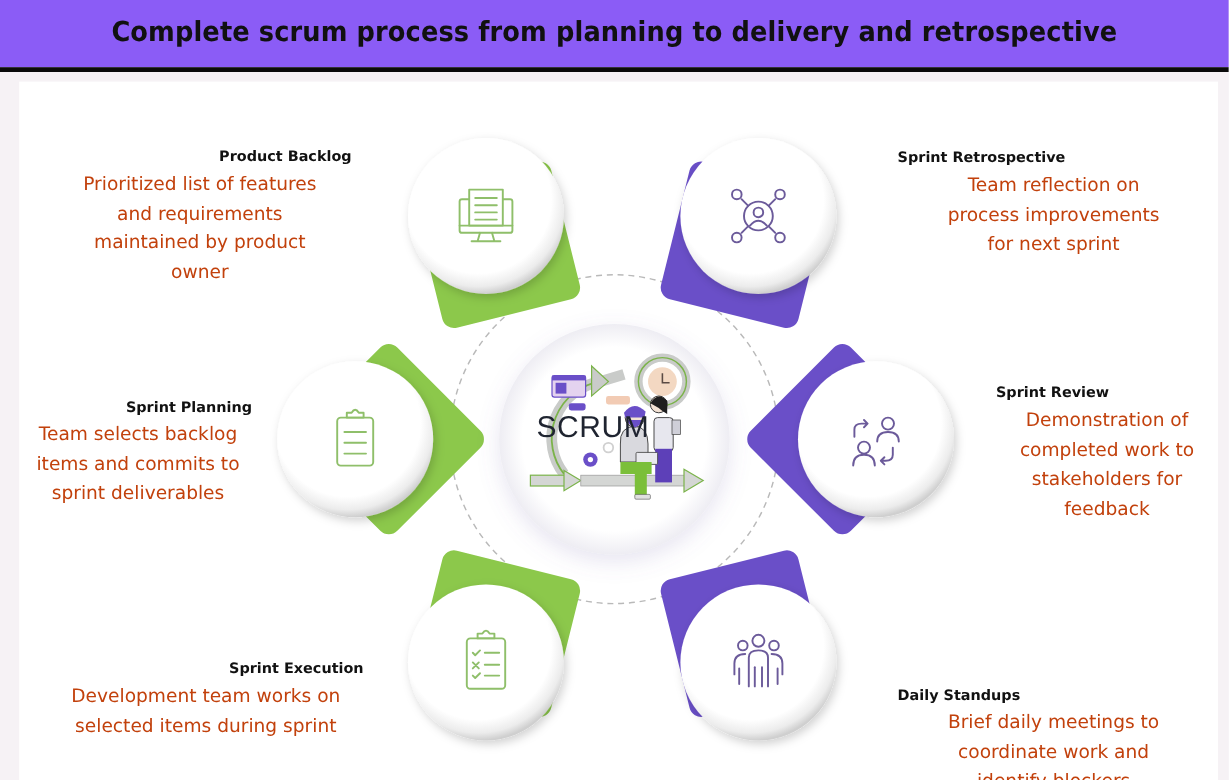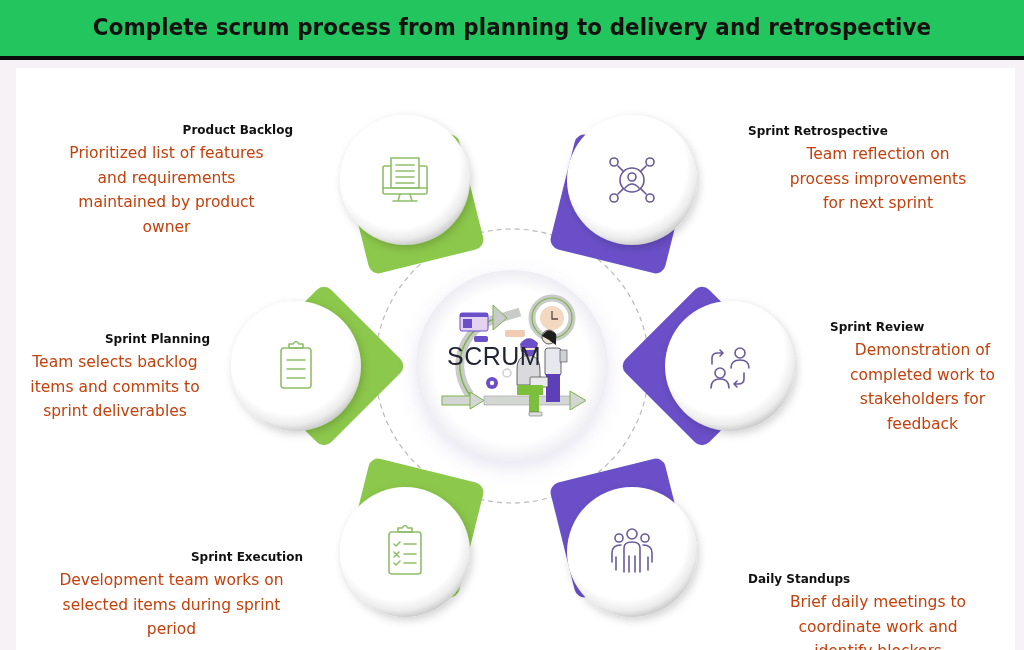--- a/index.html
+++ b/index.html
@@ -3,21 +3,21 @@
 <meta charset="utf-8">
 <style>
   html, body { margin:0; padding:0; }
   body {
     width:1024px; height:650px; overflow:hidden; position:relative;
     background:#f6f2f5;
     font-family:"Liberation Sans", "DejaVu Sans", sans-serif;
   }
   .title-bar {
     position:absolute; left:0; top:0; width:1024px; height:56px;
-    background:#22c55e;
+    background:#8b5cf6;
   }
   .title {
     position:absolute; left:0; top:14px; width:1024px; text-align:center;
     font-size:23px; font-weight:bold; color:#111; letter-spacing:0.1px;
     font-family:"DejaVu Sans", sans-serif;
     transform:scaleX(0.93);
   }
   .title-rule {
     position:absolute; left:0; top:56px; width:1024px; height:4px; background:#0b0b0b;
   }
@@ -241,21 +241,20 @@
     <div>stakeholders for</div>
     <div>feedback</div>
   </div>
 </div>
 
 <div class="label right-align" style="left:40px; top:546px; width:263px;">
   <div class="h">Sprint Execution</div>
   <div class="d">
     <div>Development team works on</div>
     <div>selected items during sprint</div>
-    <div>period</div>
   </div>
 </div>
 
 <div class="label left-align" style="left:748px; top:556px; width:260px;margin-top:12px;">
   <div class="h">Daily Standups</div>
   <div class="d">
     <div>Brief daily meetings to</div>
     <div>coordinate work and</div>
     <div>identify blockers</div>
   </div>

